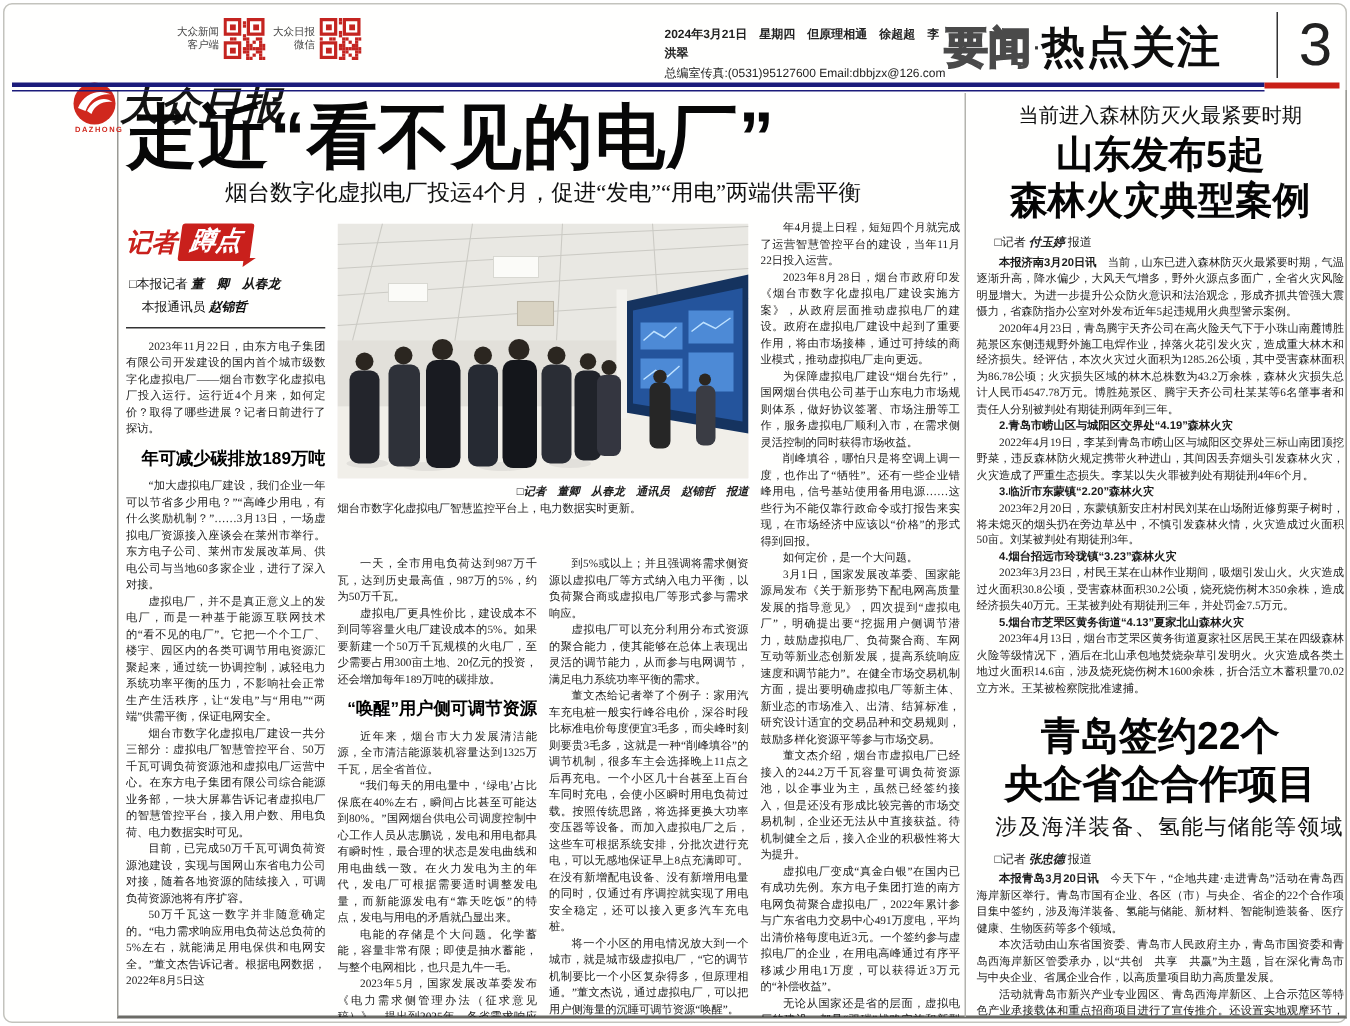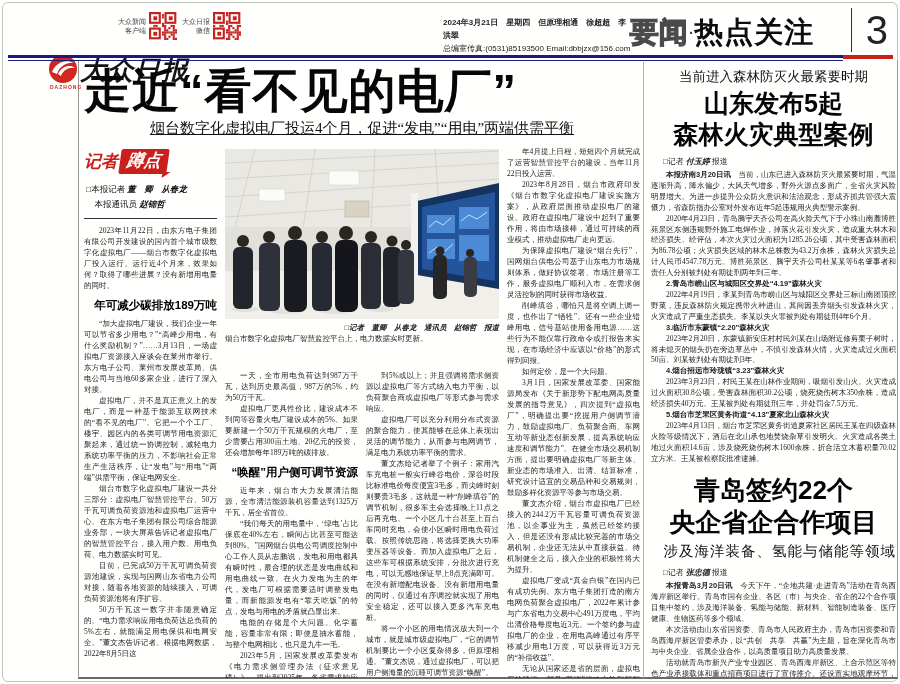--- a/index.html
+++ b/index.html
@@ -32,21 +32,21 @@
     border-left:1px solid #333;font-family:"Liberation Sans",sans-serif;
     font-size:40px;line-height:44px;color:#222;}
   .rule-navy{position:absolute;left:8px;top:55px;right:57px;height:3px;background:#1b1b7a;}
   .rule-navy2{position:absolute;left:8px;top:60px;right:57px;height:1px;background:#1b1b7a;}
   .rule-red{position:absolute;right:7px;top:55px;width:50px;height:4px;background:#c92017;}
   
   .main-headline{position:absolute;left:84px;top:60px;width:556px;text-align:left;
     font-family:"Liberation Sans",sans-serif;font-weight:900;font-size:47px;
     letter-spacing:1px;color:#070707;}
   .main-subtitle{position:absolute;left:84px;top:119px;width:556px;text-align:center;
-    font-size:15px;color:#111;text-decoration:underline;}
+    font-size:15px;color:#111;}
   .main-art{position:absolute;left:84px;top:146px;width:556px;height:532px;}
   .ncol{position:absolute;top:0;bottom:0;width:133px;overflow:hidden;text-align:justify;}
   #col1{left:0;} #col4{left:423px;}
   #col2{left:141px;top:224px;} #col3{left:282px;top:224px;}
   .para{margin:0;font-size:7.5px;line-height:11px;text-indent:2em;color:#1c1c1c;}
   .para b{font-family:"Liberation Sans",sans-serif;}
   .case-title{font-weight:bold;font-family:"Liberation Sans",sans-serif;}
   .col-subhead{margin:7px 0 5px 0;text-indent:0;text-align:right;
     font-family:"Liberation Sans",sans-serif;font-weight:900;font-size:11.5px;color:#000;}
   
@@ -188,21 +188,21 @@
           <rect x="0.5" y="0.5" width="4.5" height="4.5" fill="none" stroke="#c42420" stroke-width="1"></rect>
           <rect x="2" y="2" width="1.8" height="1.8" fill="#c42420"></rect>
           <rect x="7.7" y="0.5" width="4.5" height="4.5" fill="none" stroke="#c42420" stroke-width="1"></rect>
           <rect x="9.2" y="2" width="1.8" height="1.8" fill="#c42420"></rect>
           <rect x="0.5" y="7.7" width="4.5" height="4.5" fill="none" stroke="#c42420" stroke-width="1"></rect>
           <rect x="2" y="9.2" width="1.8" height="1.8" fill="#c42420"></rect>
         </svg></div>
   </div>
   <div class="head-info">
     <div class="l1">2024年3月21日　星期四　但原理相通　徐超超　李洪翠</div>
-    <div class="l2">总编室传真:(0531)85193500  Email:dbbjzx@156.com</div>
+    <div class="l2">总编室传真:(0531)95127600  Email:dbbjzx@126.com</div>
   </div>
   <div class="section-title"><span class="section-light">要闻</span><span class="section-sep">·</span><span class="section-bold">热点关注</span></div>
   <div class="page-no">3</div>
   <div class="rule-navy"></div>
   <div class="rule-navy2"></div>
   <div class="rule-red"></div>
 </div>
 
 <div class="main-headline">走近“看不见的电厂”</div>
 <div class="main-subtitle">烟台数字化虚拟电厂投运4个月，促进“发电”“用电”两端供需平衡</div>
@@ -213,21 +213,21 @@
       <span class="badge-left">记者</span>
       <span class="badge-box">蹲点</span>
     </div>
     <div class="byline-block">
       <span>□本报记者</span>
       <span class="names">董　卿　从春龙</span><br>
       <span>　本报通讯员</span>
       <span class="names">赵锦哲</span>
     </div>
     <div>
-        <p class="para">2023年11月22日，由东方电子集团有限公司开发建设的国内首个城市级数字化虚拟电厂——烟台市数字化虚拟电厂投入运行。运行近4个月来，效果如何？取得了哪些进展？没有新增用电量的同时。</p>
+        <p class="para">2023年11月22日，由东方电子集团有限公司开发建设的国内首个城市级数字化虚拟电厂——烟台市数字化虚拟电厂投入运行。运行近4个月来，如何定价？取得了哪些进展？记者日前进行了探访。</p>
         <p class="col-subhead">年可减少碳排放189万吨</p>
         <p class="para">“加大虚拟电厂建设，我们企业一年可以节省多少用电？”“高峰少用电，有什么奖励机制？”……3月13日，一场虚拟电厂资源接入座谈会在莱州市举行。东方电子公司、莱州市发展改革局、供电公司与当地60多家企业，进行了深入对接。</p>
         <p class="para">虚拟电厂，并不是真正意义上的发电厂，而是一种基于能源互联网技术的“看不见的电厂”。它把一个个工厂、楼宇、园区内的各类可调节用电资源汇聚起来，通过统一协调控制，减轻电力系统功率平衡的压力，不影响社会正常生产生活秩序，让“发电”与“用电”“两端”供需平衡，保证电网安全。</p>
         <p class="para">烟台市数字化虚拟电厂建设一共分三部分：虚拟电厂智慧管控平台、50万千瓦可调负荷资源池和虚拟电厂运营中心。在东方电子集团有限公司综合能源业务部，一块大屏幕告诉记者虚拟电厂的智慧管控平台，接入用户数、用电负荷、电力数据实时可见。</p>
         <p class="para">目前，已完成50万千瓦可调负荷资源池建设，实现与国网山东省电力公司对接，随着各地资源的陆续接入，可调负荷资源池将有序扩容。</p>
         <p class="para">50万千瓦这一数字并非随意确定的。“电力需求响应用电负荷达总负荷的5%左右，就能满足用电保供和电网安全。”董文杰告诉记者。根据电网数据，2022年8月5日这</p>
       </div>
   </div>
 
   <div class="photo-block">

